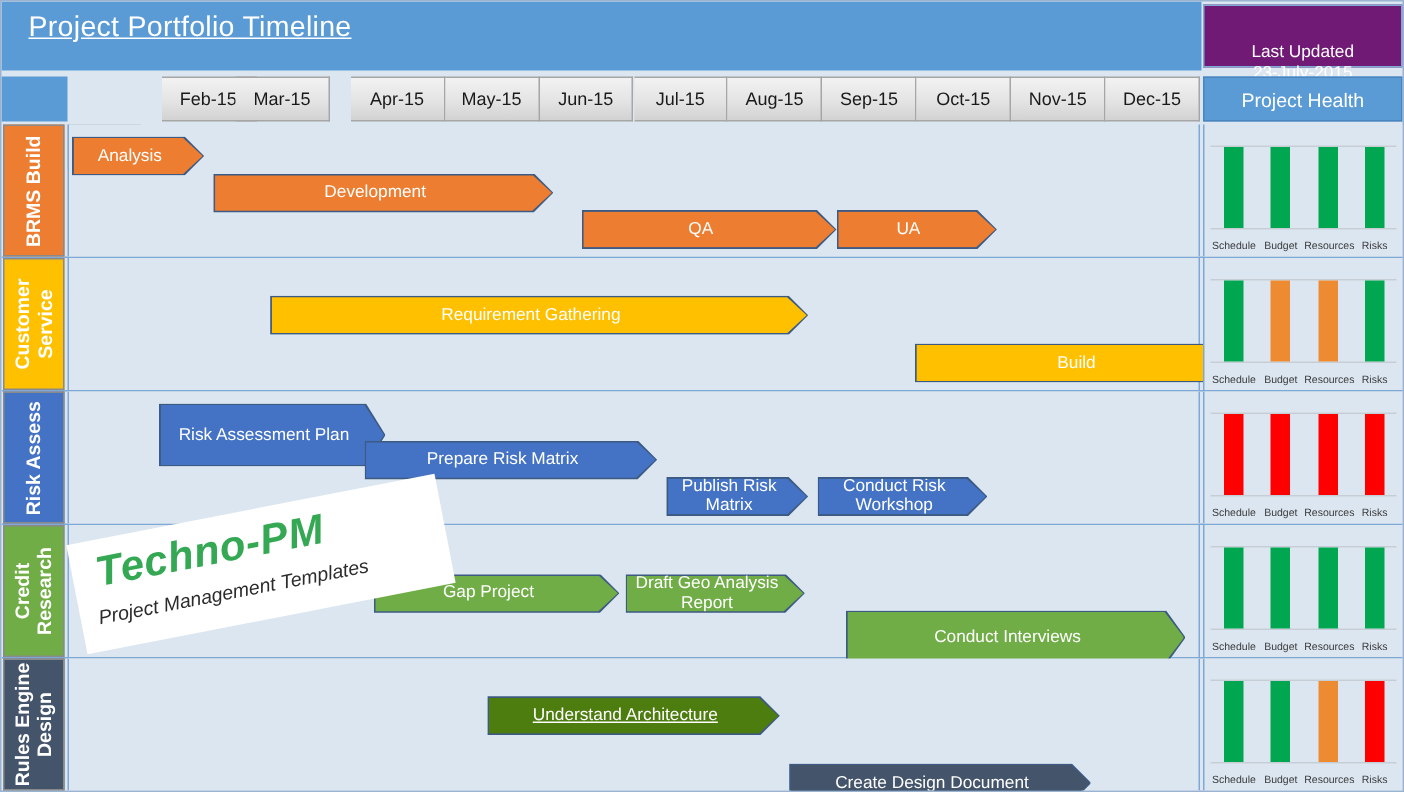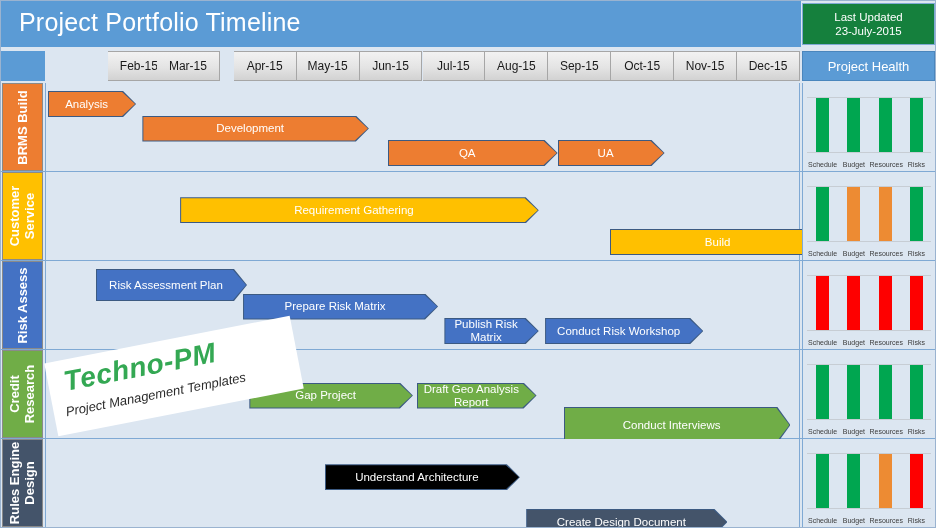--- a/index.html
+++ b/index.html
@@ -24,37 +24,38 @@
   .title-bar {
     position: absolute;
     left: 0; top: 0;
     width: 800px; height: 46px;
     background: #5b9bd5;
     box-sizing: border-box;
   }
   .title-text {
     position: absolute;
     left: 18px; top: 7px;
-    font-size: 25px;
+    font-size: 19px;
     color: #ffffff;
     letter-spacing: 0.2px;
     white-space: nowrap;
+    text-decoration: underline;
   }
   .updated-box {
     position: absolute;
     left: 801px; top: 2px;
     width: 133px; height: 42px;
-    background: #15803d;
+    background: #701a75;
     border: 1px solid #7fa9d4;
     box-sizing: border-box;
     color: #ffffff;
     font-size: 11.5px;
     text-align: center;
     line-height: 14px;
-    padding-top: 6px;
+    padding-top: 24px;
   }
 
   
   .month-row {
     position: absolute;
     left: 44px; top: 50px;
     width: 755px; height: 30px;
   }
   .month-cell {
     position: absolute;
@@ -303,33 +304,33 @@
           <div class="health-label" style="left: 35.25px; width: 31.25px;">Budget</div>
           <div class="health-label" style="left: 66.5px; width: 31.25px;">Resources</div>
           <div class="health-label" style="left: 97.75px; width: 31.25px;">Risks</div>
         </div>
       </div>
       <div class="row" style="top: 260px; height: 89px;">
         <div class="row-label" style="background: rgb(68, 114, 196);">
           <span>Risk Assess</span>
         </div>
         <div class="lane">
-          <div class="bar-wrap" style="left: 50px; top: 8px; width: 151px; height: 32px;">
+          <div class="bar-wrap" style="left: 60px; top: 8px; width: 151px; height: 42px;">
             <div class="bar-border"></div>
             <div class="bar-fill" style="background: rgb(68, 114, 196);">Risk Assessment Plan</div>
           </div>
           <div class="bar-wrap" style="left: 197.042px; top: 32.5px; width: 195.042px; height: 26px;">
             <div class="bar-border"></div>
             <div class="bar-fill" style="background: rgb(68, 114, 196);">Prepare Risk Matrix</div>
           </div>
           <div class="bar-wrap" style="left: 398.375px; top: 57px; width: 94.375px; height: 26px;">
             <div class="bar-border"></div>
             <div class="bar-fill" style="background: rgb(68, 114, 196);">Publish Risk<br>Matrix</div>
           </div>
-          <div class="bar-wrap" style="left: 499.042px; top: 57px; width: 113.25px; height: 26px; padding-left: 45px;">
+          <div class="bar-wrap" style="left: 499.042px; top: 57px; width: 113.25px; height: 26px;">
             <div class="bar-border"></div>
             <div class="bar-fill" style="background: rgb(68, 114, 196);">Conduct Risk Workshop</div>
           </div>
         </div>
         <div class="health-cell">
           <div class="health-plot">
             <div class="health-bar" style="background: rgb(254, 0, 0); left: 9.125px; height: 100%;"></div>
             <div class="health-bar" style="background: rgb(254, 0, 0); left: 40.375px; height: 100%;"></div>
             <div class="health-bar" style="background: rgb(254, 0, 0); left: 71.625px; height: 100%;"></div>
             <div class="health-bar" style="background: rgb(254, 0, 0); left: 102.875px; height: 100%;"></div>
@@ -371,21 +372,21 @@
           <div class="health-label" style="left: 97.75px; width: 31.25px;">Risks</div>
         </div>
       </div>
       <div class="row" style="top: 438px; height: 89px;">
         <div class="row-label" style="background: rgb(68, 84, 106);">
           <span>Rules Engine<br>Design</span>
         </div>
         <div class="lane">
           <div class="bar-wrap" style="left: 278.833px; top: 25.15px; width: 195.042px; height: 26px;">
             <div class="bar-border"></div>
-            <div class="bar-fill" style="background: #000000;">Understand Architecture</div>
+            <div class="bar-fill" style="background: #4d7c0f; text-decoration: underline;">Understand Architecture</div>
           </div>
           <div class="bar-wrap" style="left: 480.167px; top: 57px; width: 201.333px; height: 26px; margin-top: 13px;">
             <div class="bar-border"></div>
             <div class="bar-fill" style="background: rgb(68, 84, 106);">Create Design Document</div>
           </div>
         </div>
         <div class="health-cell">
           <div class="health-plot">
             <div class="health-bar" style="background: rgb(0, 166, 80); left: 9.125px; height: 100%;"></div>
             <div class="health-bar" style="background: rgb(0, 166, 80); left: 40.375px; height: 100%;"></div>

